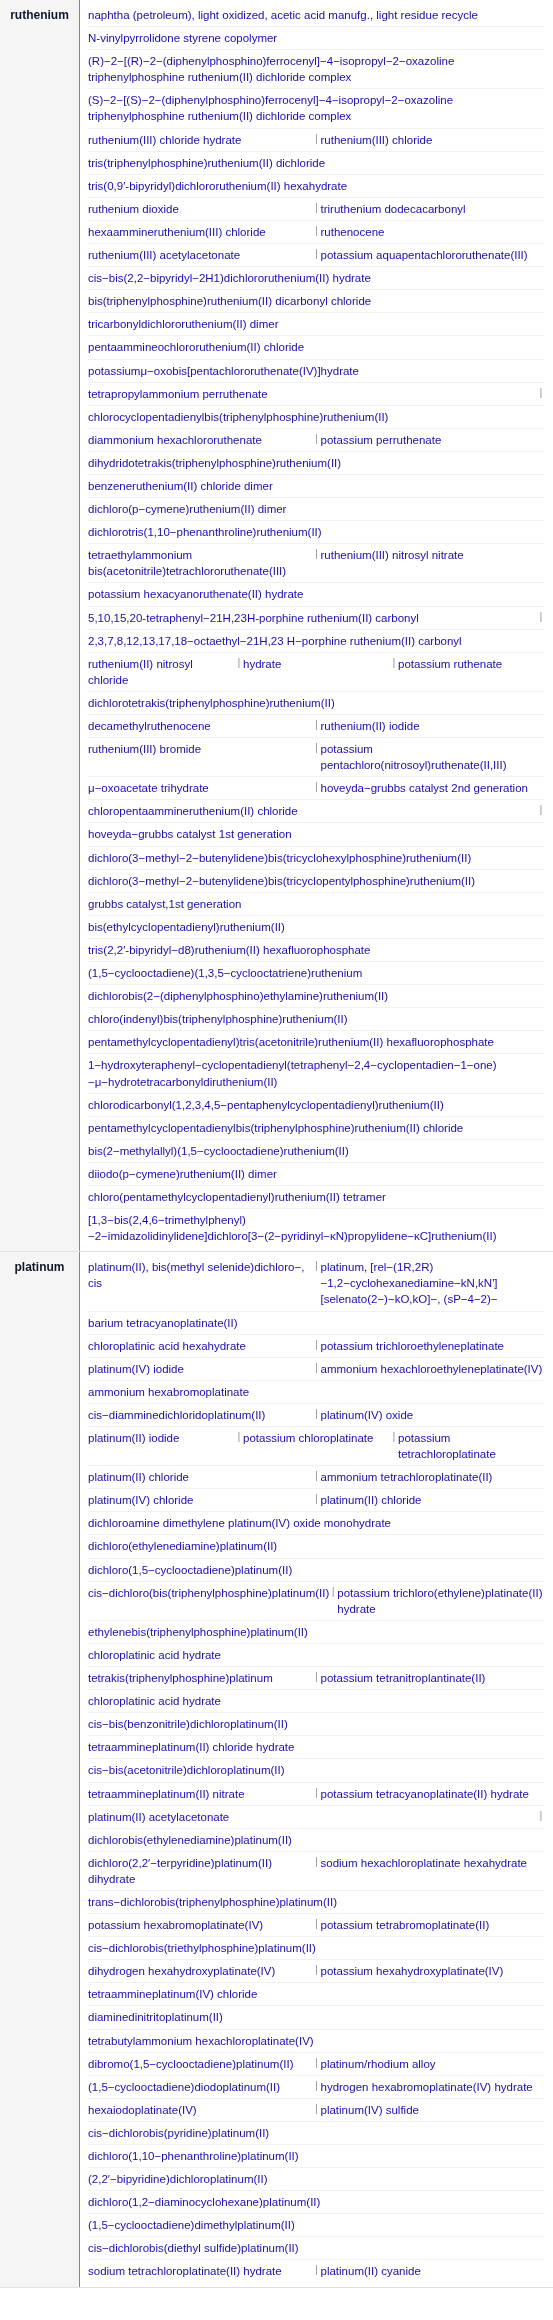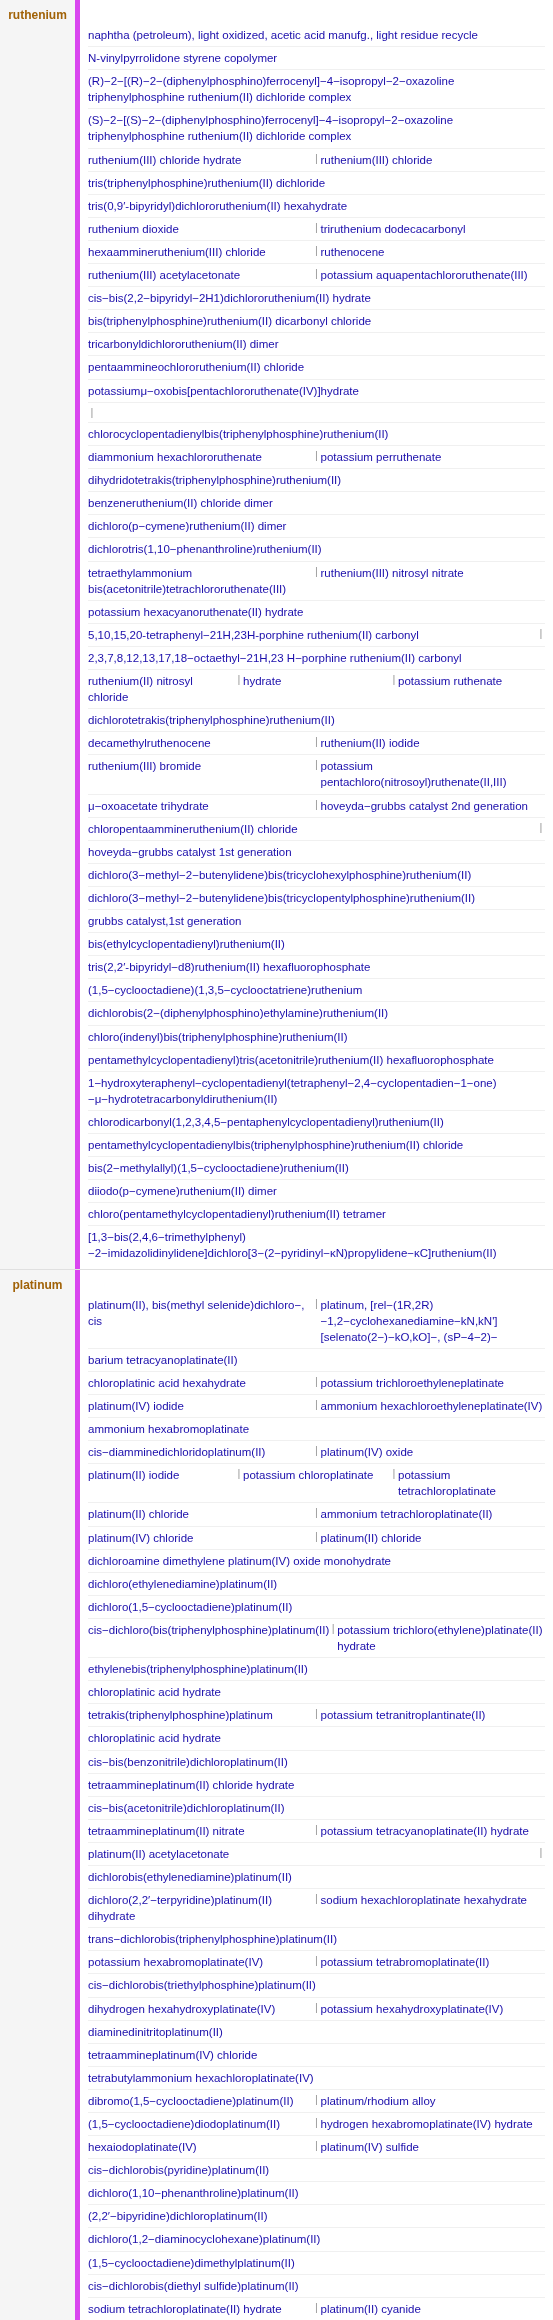--- a/index.html
+++ b/index.html
@@ -10,33 +10,32 @@
       width: 553px;
     }
     .section {
       display: flex;
       border-bottom: 1px solid #e0e0e0;
     }
     .section-label {
       width: 80px;
       min-width: 80px;
       background: #f5f5f5;
-      border-right: 5px solid #d946ef;
+      border-right: 1px solid #d946ef;
       padding: 8px 6px;
       font-weight: bold;
       font-size: 12px;
-      color: #a16207;
+      color: #0f172a;
       display: flex;
       align-items: flex-start;
       justify-content: center;
     }
     .section-content {
       flex: 1;
       padding: 4px 8px;
-      margin-top: 20px;
     }
     .item {
       display: flex;
       align-items: flex-start;
       padding: 2px 0;
       border-bottom: 1px solid #f0f0f0;
       line-height: 1.4;
     }
     .item:last-child {
       border-bottom: none;
@@ -109,20 +108,21 @@
       <div class="item">
           <span class="item-name">tricarbonyldichlororuthenium(II) dimer</span>
         </div>
       <div class="item">
           <span class="item-name">pentaammineochlororuthenium(II) chloride</span>
         </div>
       <div class="item">
           <span class="item-name">potassiumμ−oxobis[pentachlororuthenate(IV)]hydrate</span>
         </div>
       <div class="item">
+          <span class="item-name">tetrapropylammonium perruthenate</span>
           <span class="item-sep">|</span>
         </div>
       <div class="item">
           <span class="item-name">chlorocyclopentadienylbis(triphenylphosphine)ruthenium(II)</span>
         </div>
       <div class="item">
           <span class="item-name">diammonium hexachlororuthenate</span>
           <span class="item-sep">|</span>
           <span class="item-name">potassium perruthenate</span>
         </div>
@@ -346,24 +346,24 @@
         </div>
       <div class="item">
           <span class="item-name">cis−dichlorobis(triethylphosphine)platinum(II)</span>
         </div>
       <div class="item">
           <span class="item-name">dihydrogen hexahydroxyplatinate(IV)</span>
           <span class="item-sep">|</span>
           <span class="item-name">potassium hexahydroxyplatinate(IV)</span>
         </div>
       <div class="item">
+          <span class="item-name">tetraammineplatinum(IV) chloride</span>
+        </div>
+      <div class="item">
           <span class="item-name">diaminedinitritoplatinum(II)</span>
-        </div>
-      <div class="item">
-          <span class="item-name">tetraammineplatinum(IV) chloride</span>
         </div>
       <div class="item">
           <span class="item-name">tetrabutylammonium hexachloroplatinate(IV)</span>
         </div>
       <div class="item">
           <span class="item-name">dibromo(1,5−cyclooctadiene)platinum(II)</span>
           <span class="item-sep">|</span>
           <span class="item-name">platinum/rhodium alloy</span>
         </div>
       <div class="item">

